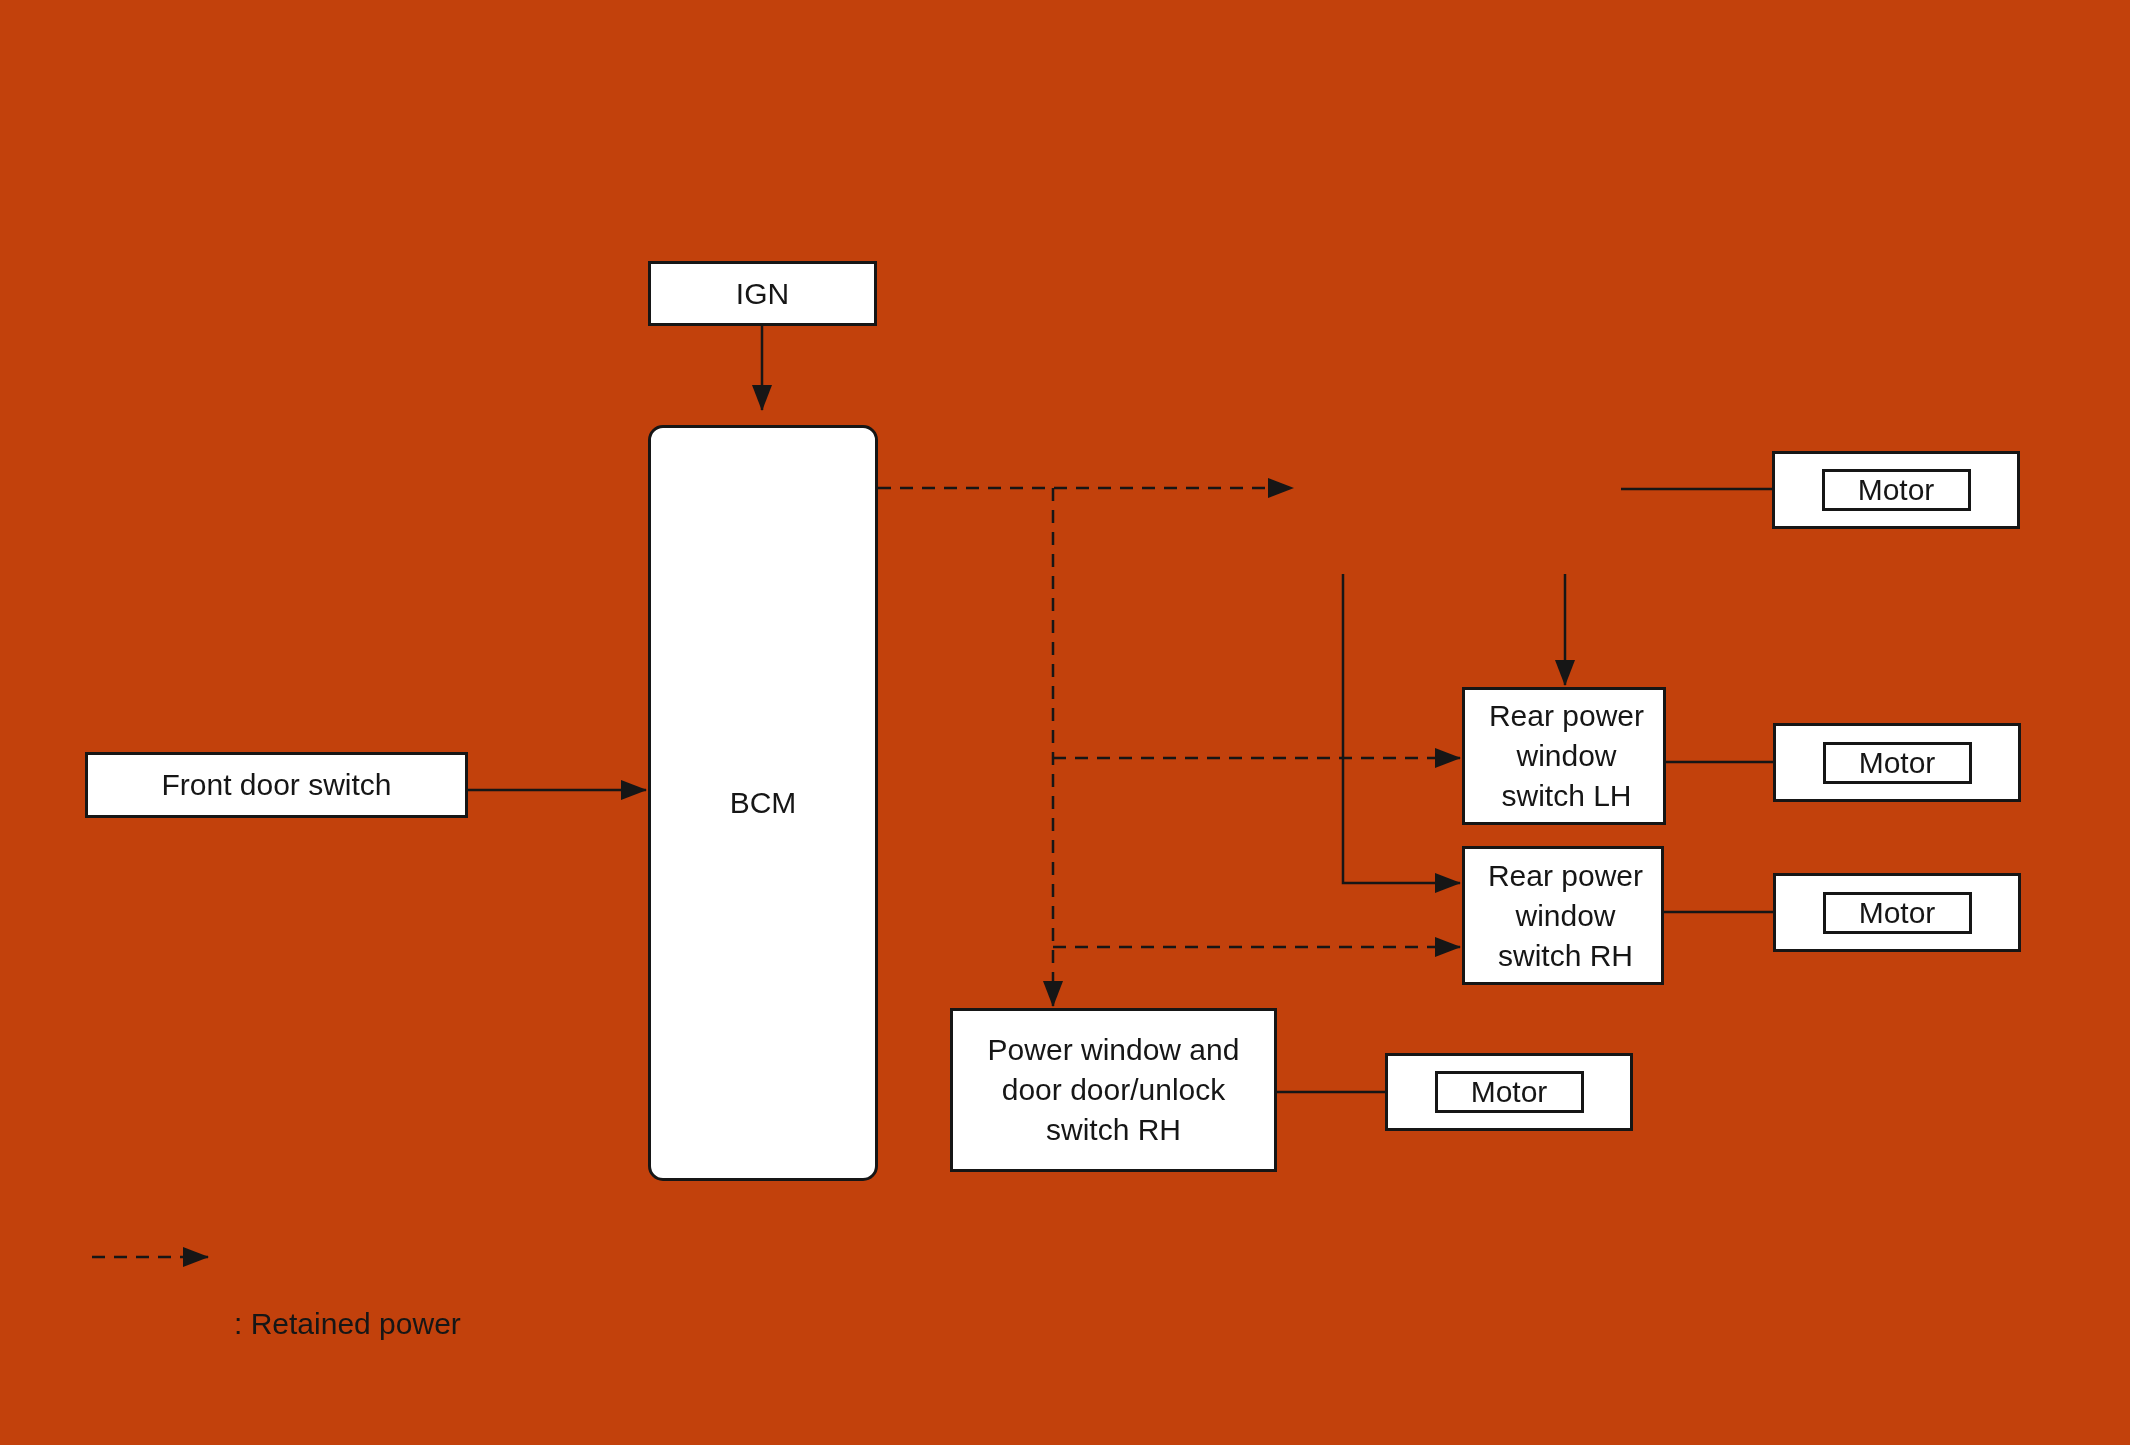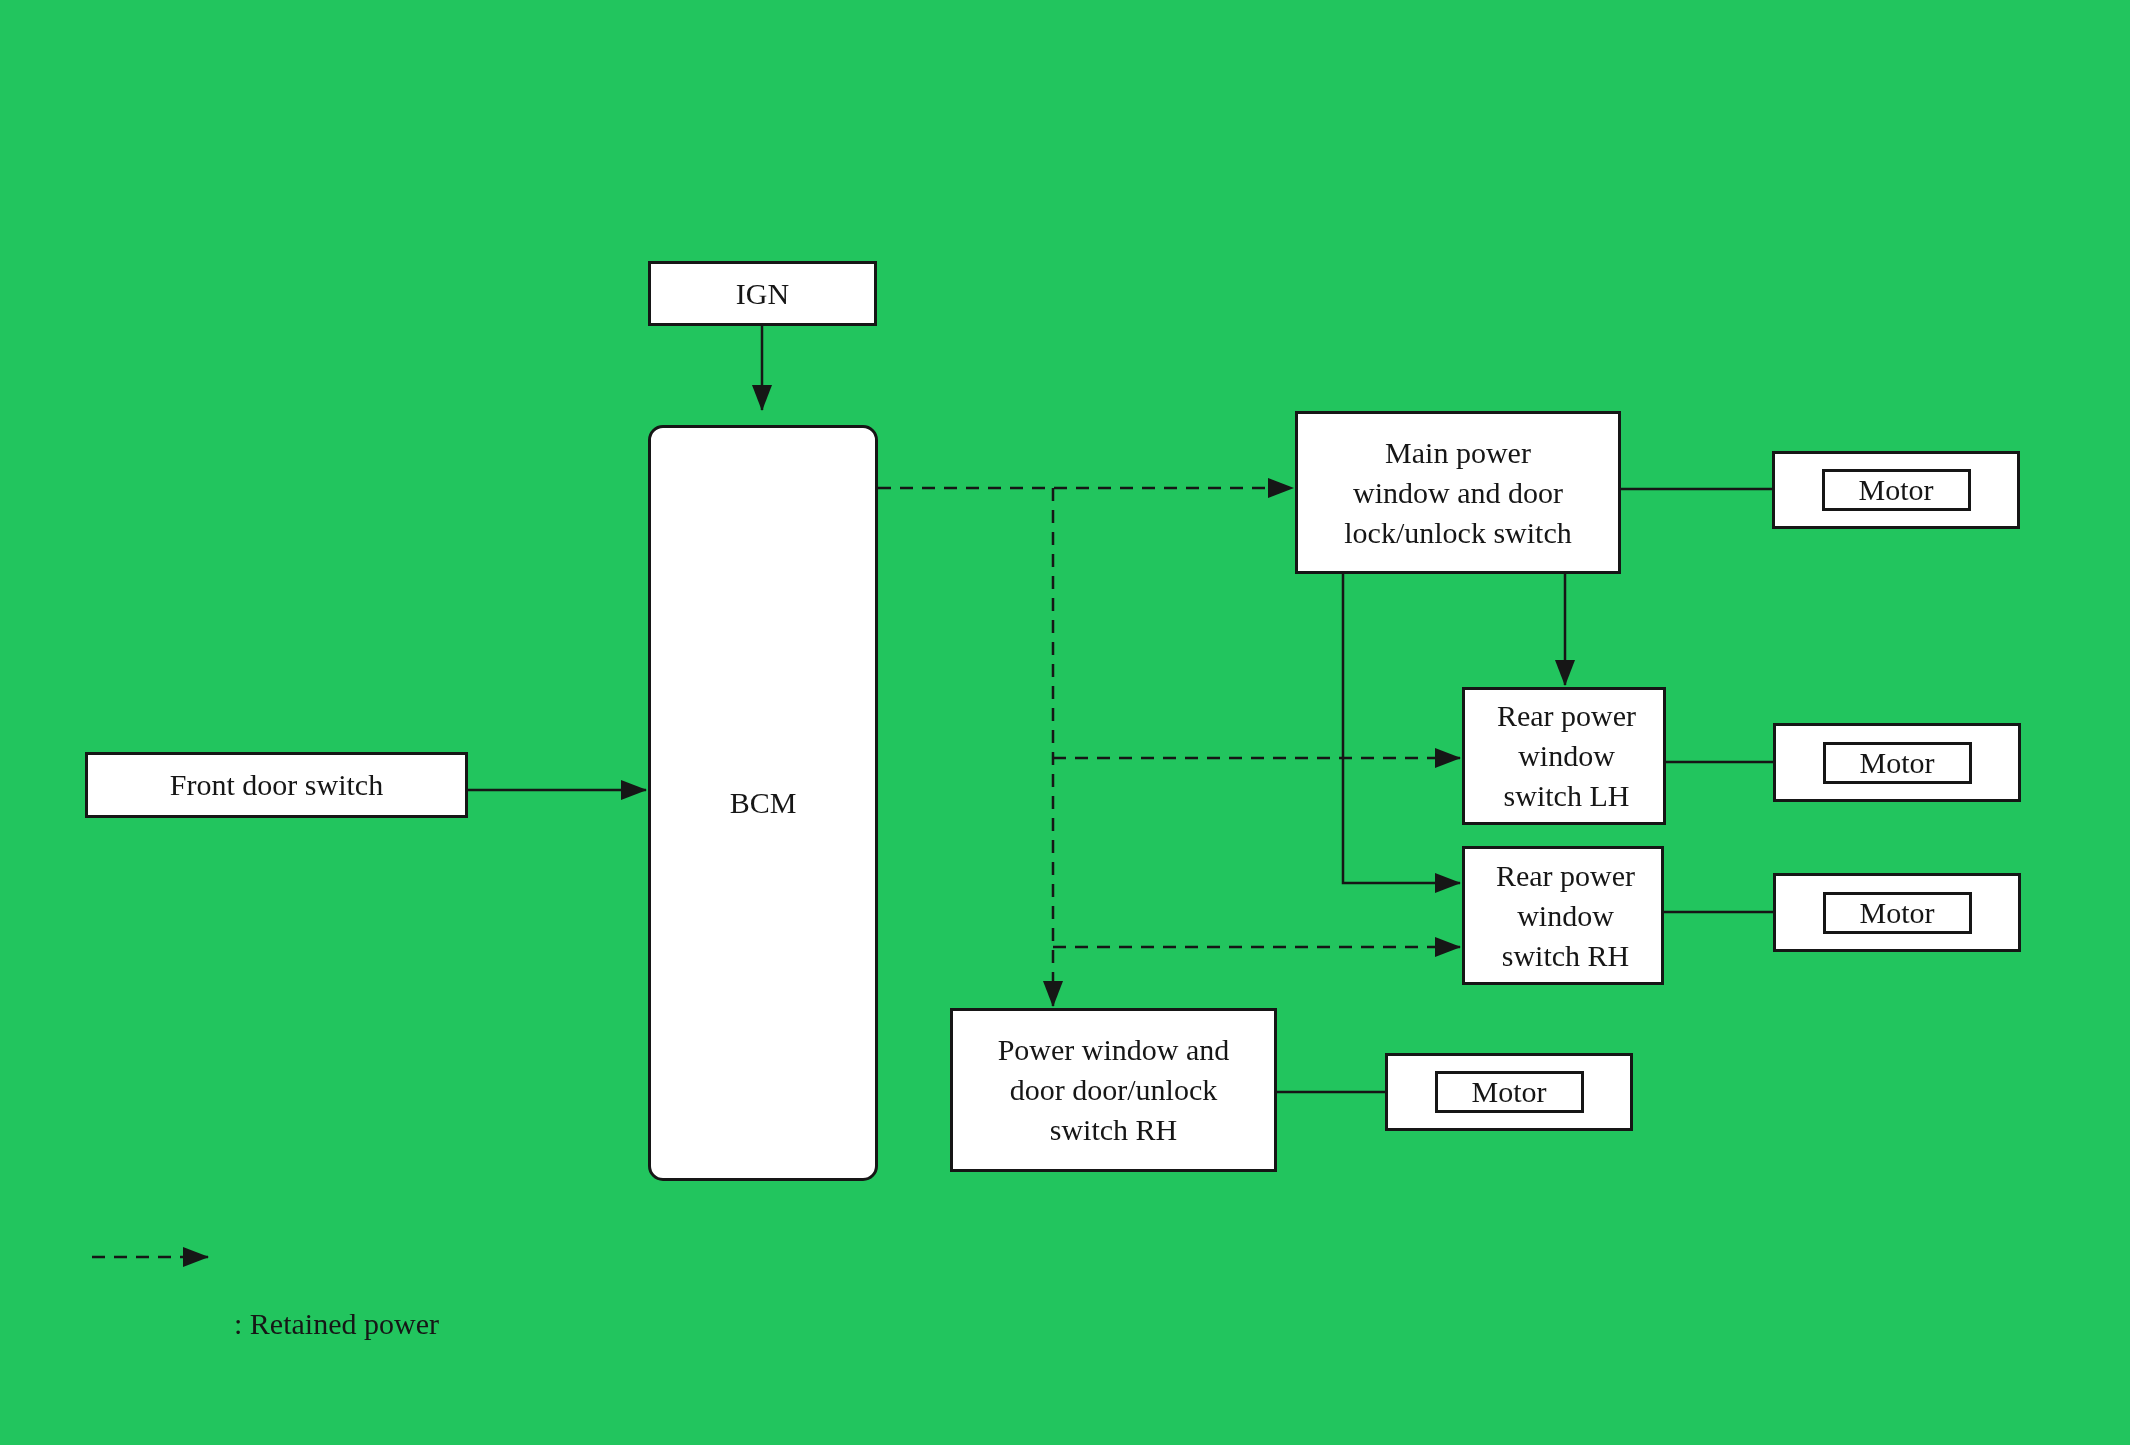--- a/index.html
+++ b/index.html
@@ -4,22 +4,22 @@
 <style>
   html, body {
     margin: 0;
     padding: 0;
     background: #ffffff;
   }
   #canvas {
     position: relative;
     width: 2130px;
     height: 1445px;
-    background: #22c55e;
-    font-family: Liberation Serif, serif;
+    background: #c2410c;
+    font-family: Liberation Sans, sans-serif;
     color: #161616;
     overflow: hidden;
   }
   #edges {
     position: absolute;
     left: 0; top: 0;
     width: 2130px;
     height: 1445px;
   }
   .node {
@@ -108,25 +108,20 @@
   </div>
 
   <div class="node" style="left:648px; top:425px; width:230px; height:756px;border-radius:15px;">
     <span class="line">BCM</span>
   </div>
 
   <div class="node" style="left:85px; top:752px; width:383px; height:66px;">
     <span class="line">Front door switch</span>
   </div>
 
-  <div class="node" style="left:1295px; top:411px; width:326px; height:163px;">
-    <span class="line">Main power</span>
-    <span class="line">window and door</span>
-    <span class="line">lock/unlock switch</span>
-  </div>
 
   <div class="node align-left" style="left:1462px; top:687px; width:204px; height:138px;">
     <span class="line">Rear power</span>
     <span class="line">window</span>
     <span class="line">switch LH</span>
   </div>
 
   <div class="node align-left" style="left:1462px; top:846px; width:202px; height:139px;">
     <span class="line">Rear power</span>
     <span class="line">window</span>

